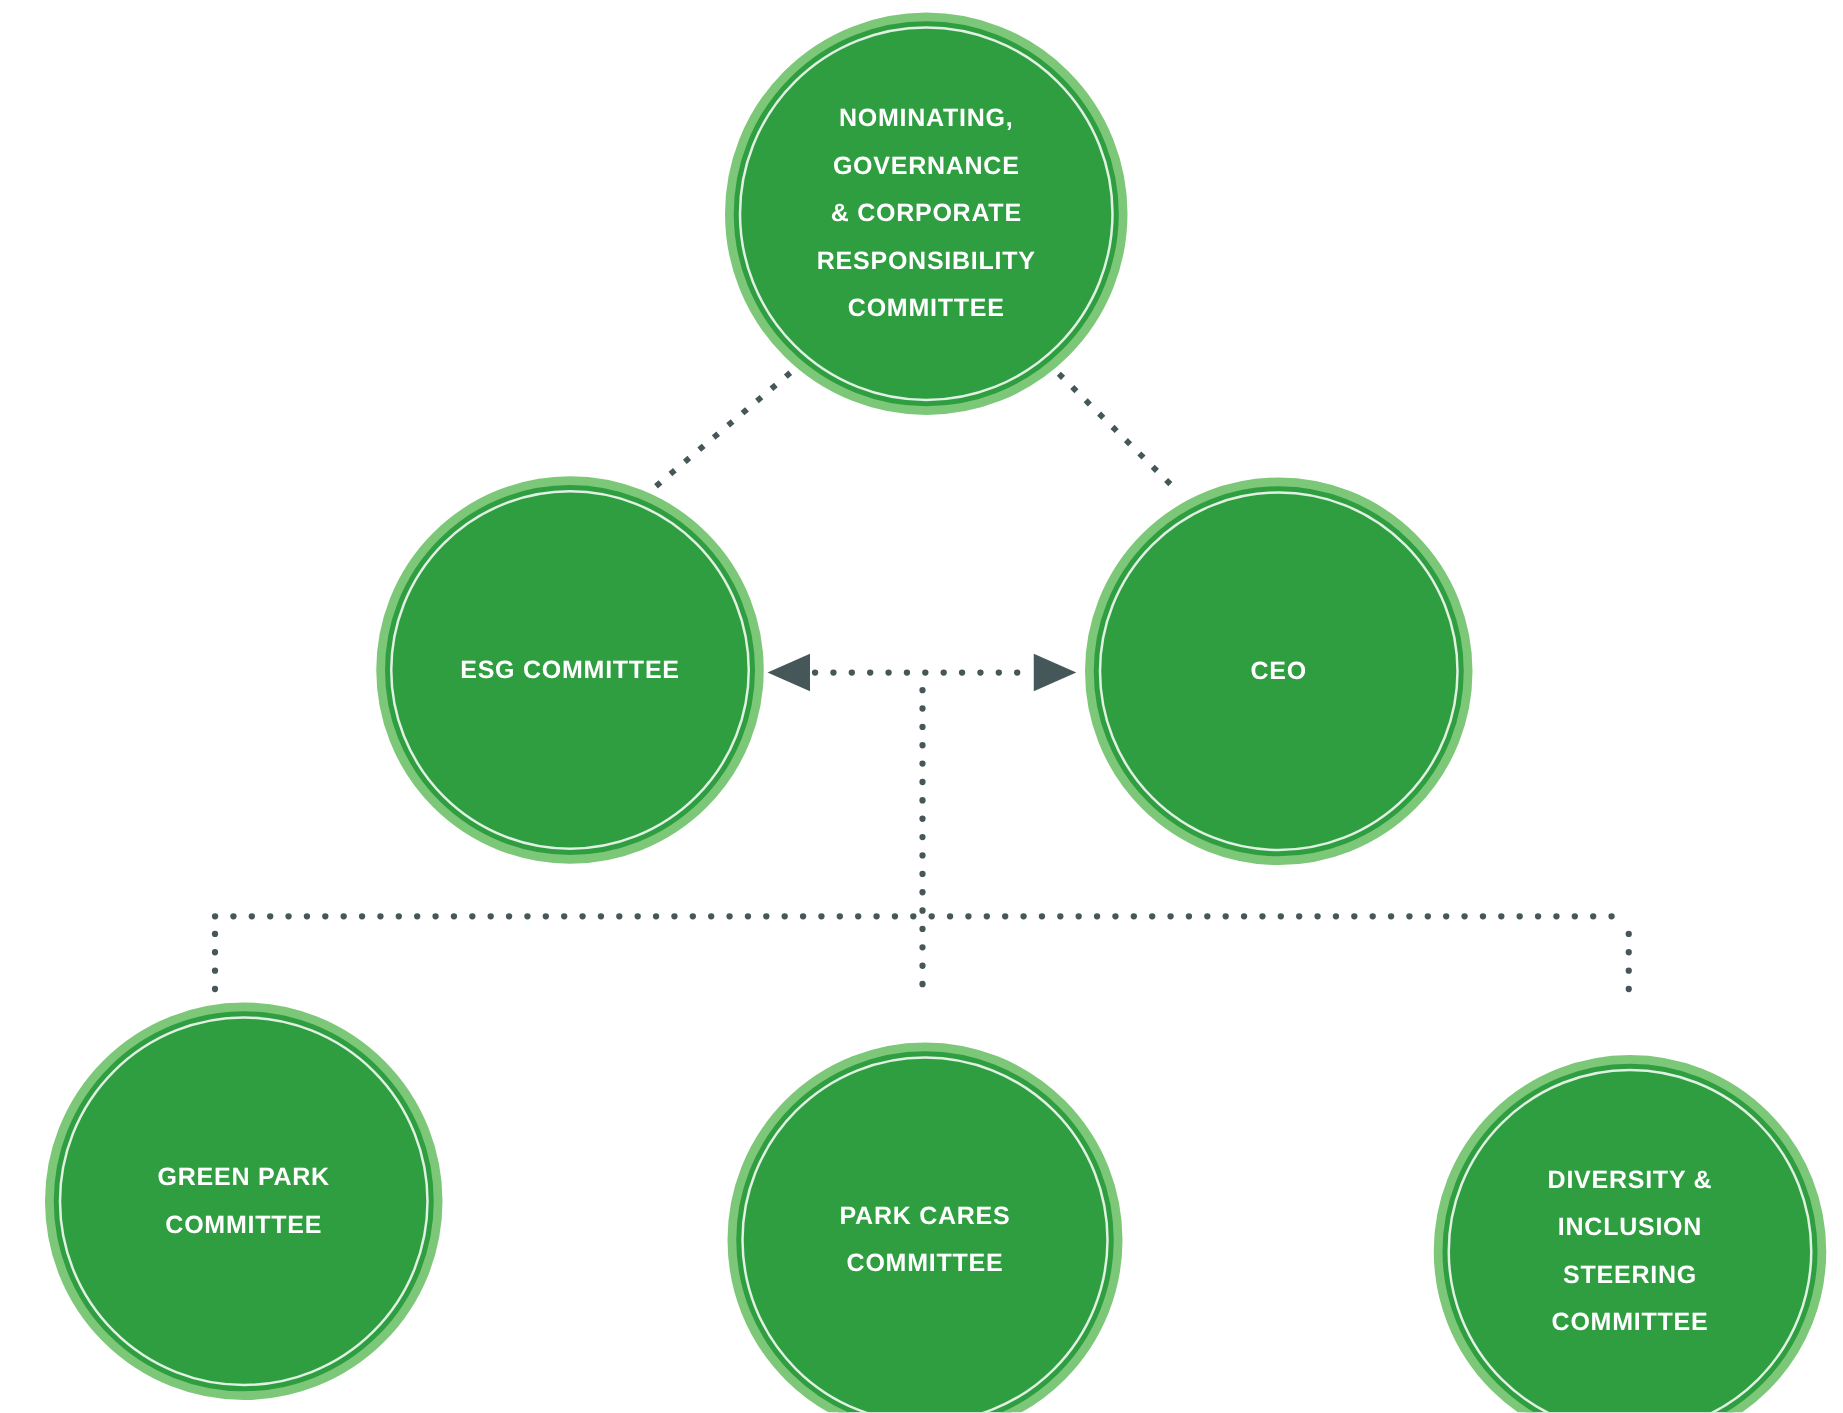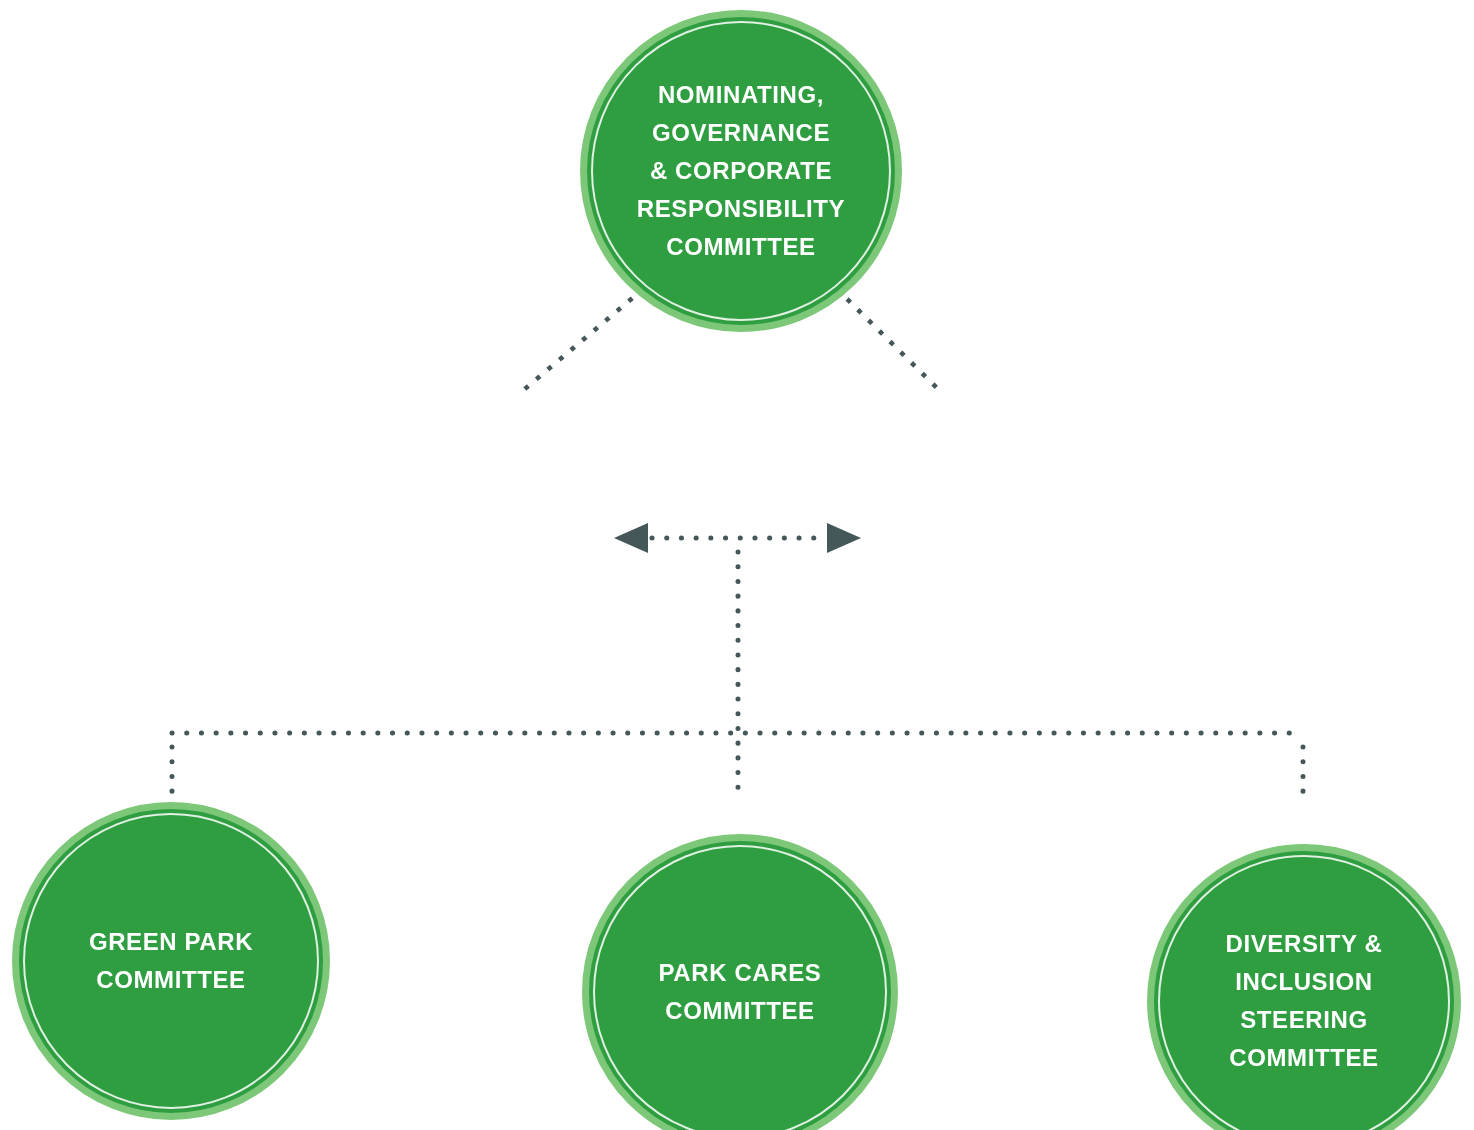--- a/index.html
+++ b/index.html
@@ -53,30 +53,30 @@
     border: 2px solid var(--inner-ring, rgba(255,255,255,0.85));
     border-radius: 50%;
     pointer-events: none;
   }
   .node .label {
     color: var(--label, #ffffff);
     font-weight: 700;
     text-align: center;
     text-transform: uppercase;
     white-space: pre-line;
-    font-size: 24px;
+    font-size: 20px;
     line-height: 38px;
     letter-spacing: 0.6px;
     padding: 0 14px;
   }
   
   .node--nominating { left: 580px; top: 10px;  width: 322px; height: 322px; }
   .node--esg        { left: 301px; top: 381px; width: 310px; height: 310px; }
   .node--ceo        { left: 868px; top: 382px; width: 310px; height: 310px; }
-  .node--greenpark  { left: 12px;  top: 802px; width: 318px; height: 318px; }
+  .node--greenpark  { left: 36px;  top: 802px; width: 318px; height: 318px; }
   .node--parkcares  { left: 582px; top: 834px; width: 316px; height: 316px; }
   .node--diversity  { left: 1147px;top: 844px; width: 314px; height: 314px; }
 </style>
 </head>
 <body>
 
 <div class="stage">
 
   <svg class="connectors" viewBox="0 0 1474 1130" xmlns="http://www.w3.org/2000/svg">
 
@@ -98,21 +98,27 @@
   </svg>
 
   <div class="node node--nominating">
     <span class="label">NOMINATING,
 GOVERNANCE
 &amp; CORPORATE
 RESPONSIBILITY
 COMMITTEE</span>
   </div>
 
+  <div class="node node--esg">
+    <span class="label">ESG COMMITTEE</span>
+  </div>
 
+  <div class="node node--ceo">
+    <span class="label">CEO</span>
+  </div>
 
   <div class="node node--greenpark">
     <span class="label">GREEN PARK
 COMMITTEE</span>
   </div>
 
   <div class="node node--parkcares">
     <span class="label">PARK CARES
 COMMITTEE</span>
   </div>

